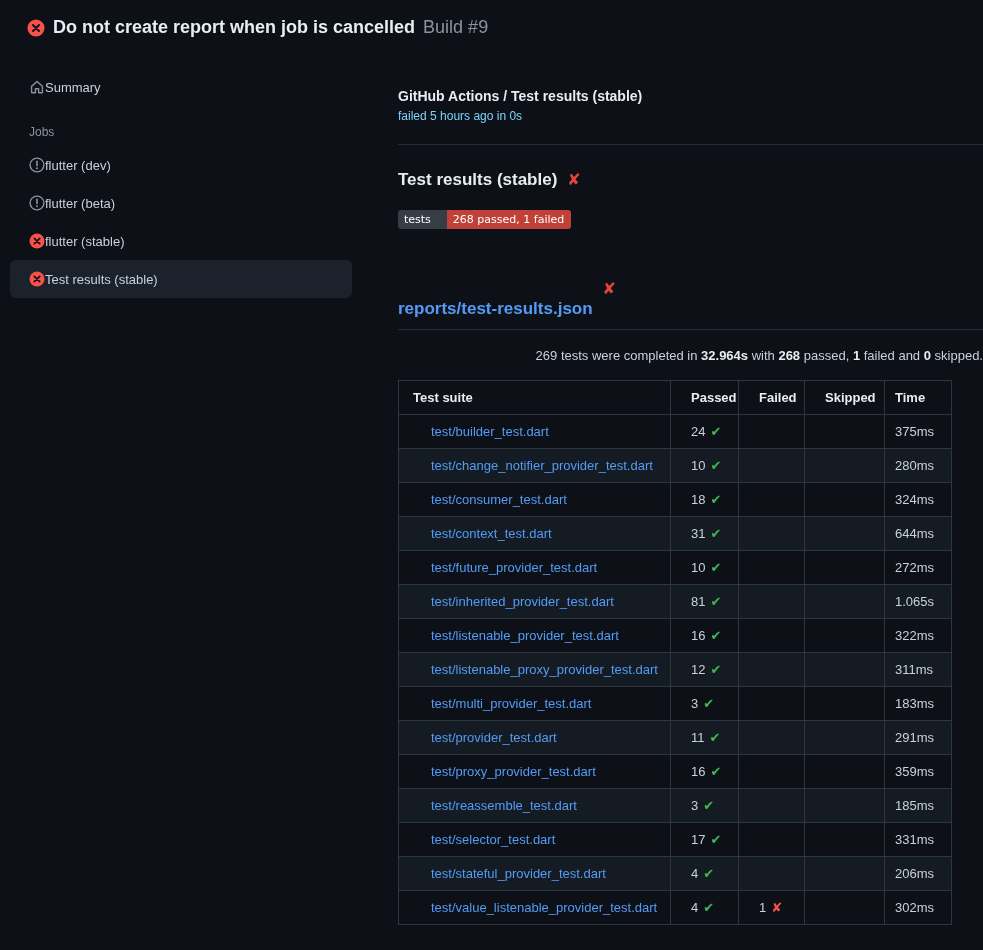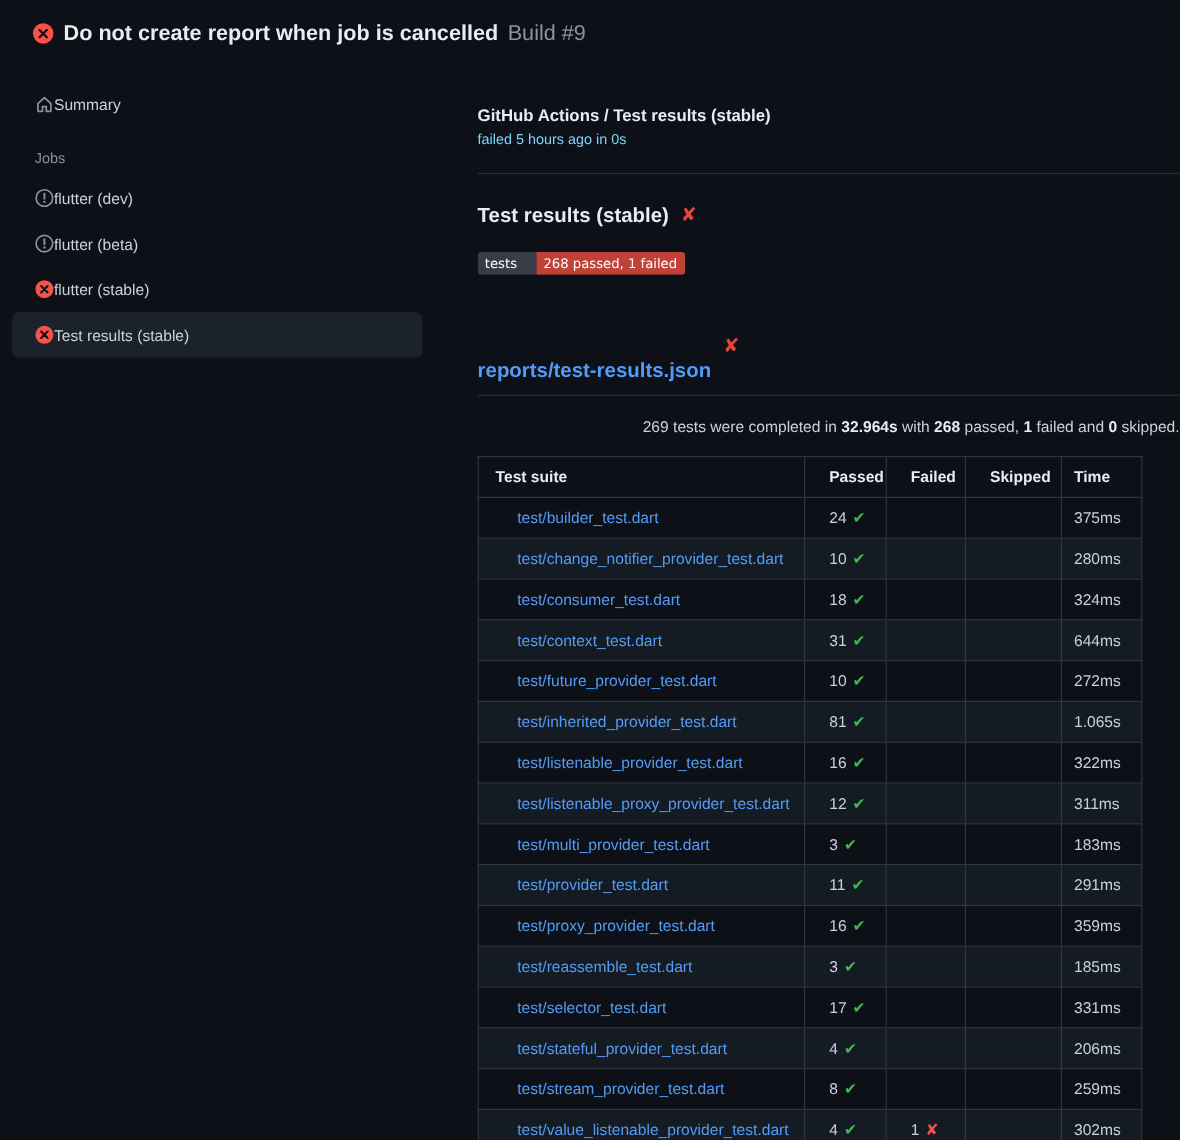--- a/index.html
+++ b/index.html
@@ -280,27 +280,20 @@
             <td class="time">331ms</td>
           </tr>
           <tr>
             <td class="suite"><a href="#">test/stateful_provider_test.dart</a></td>
             <td class="num"><span>4</span><span class="pass-check">✔</span></td>
             <td class="num"></td>
             <td class="num"></td>
             <td class="time">206ms</td>
           </tr>
           <tr>
-            <td class="suite"><a href="#">test/stream_provider_test.dart</a></td>
-            <td class="num"><span>8</span><span class="pass-check">✔</span></td>
-            <td class="num"></td>
-            <td class="num"></td>
-            <td class="time">259ms</td>
-          </tr>
-          <tr>
             <td class="suite"><a href="#">test/value_listenable_provider_test.dart</a></td>
             <td class="num"><span>4</span><span class="pass-check">✔</span></td>
             <td class="num"><span>1</span><span class="fail-x">✘</span></td>
             <td class="num"></td>
             <td class="time">302ms</td>
           </tr>
         </tbody>
     </table>
   </main>
 

